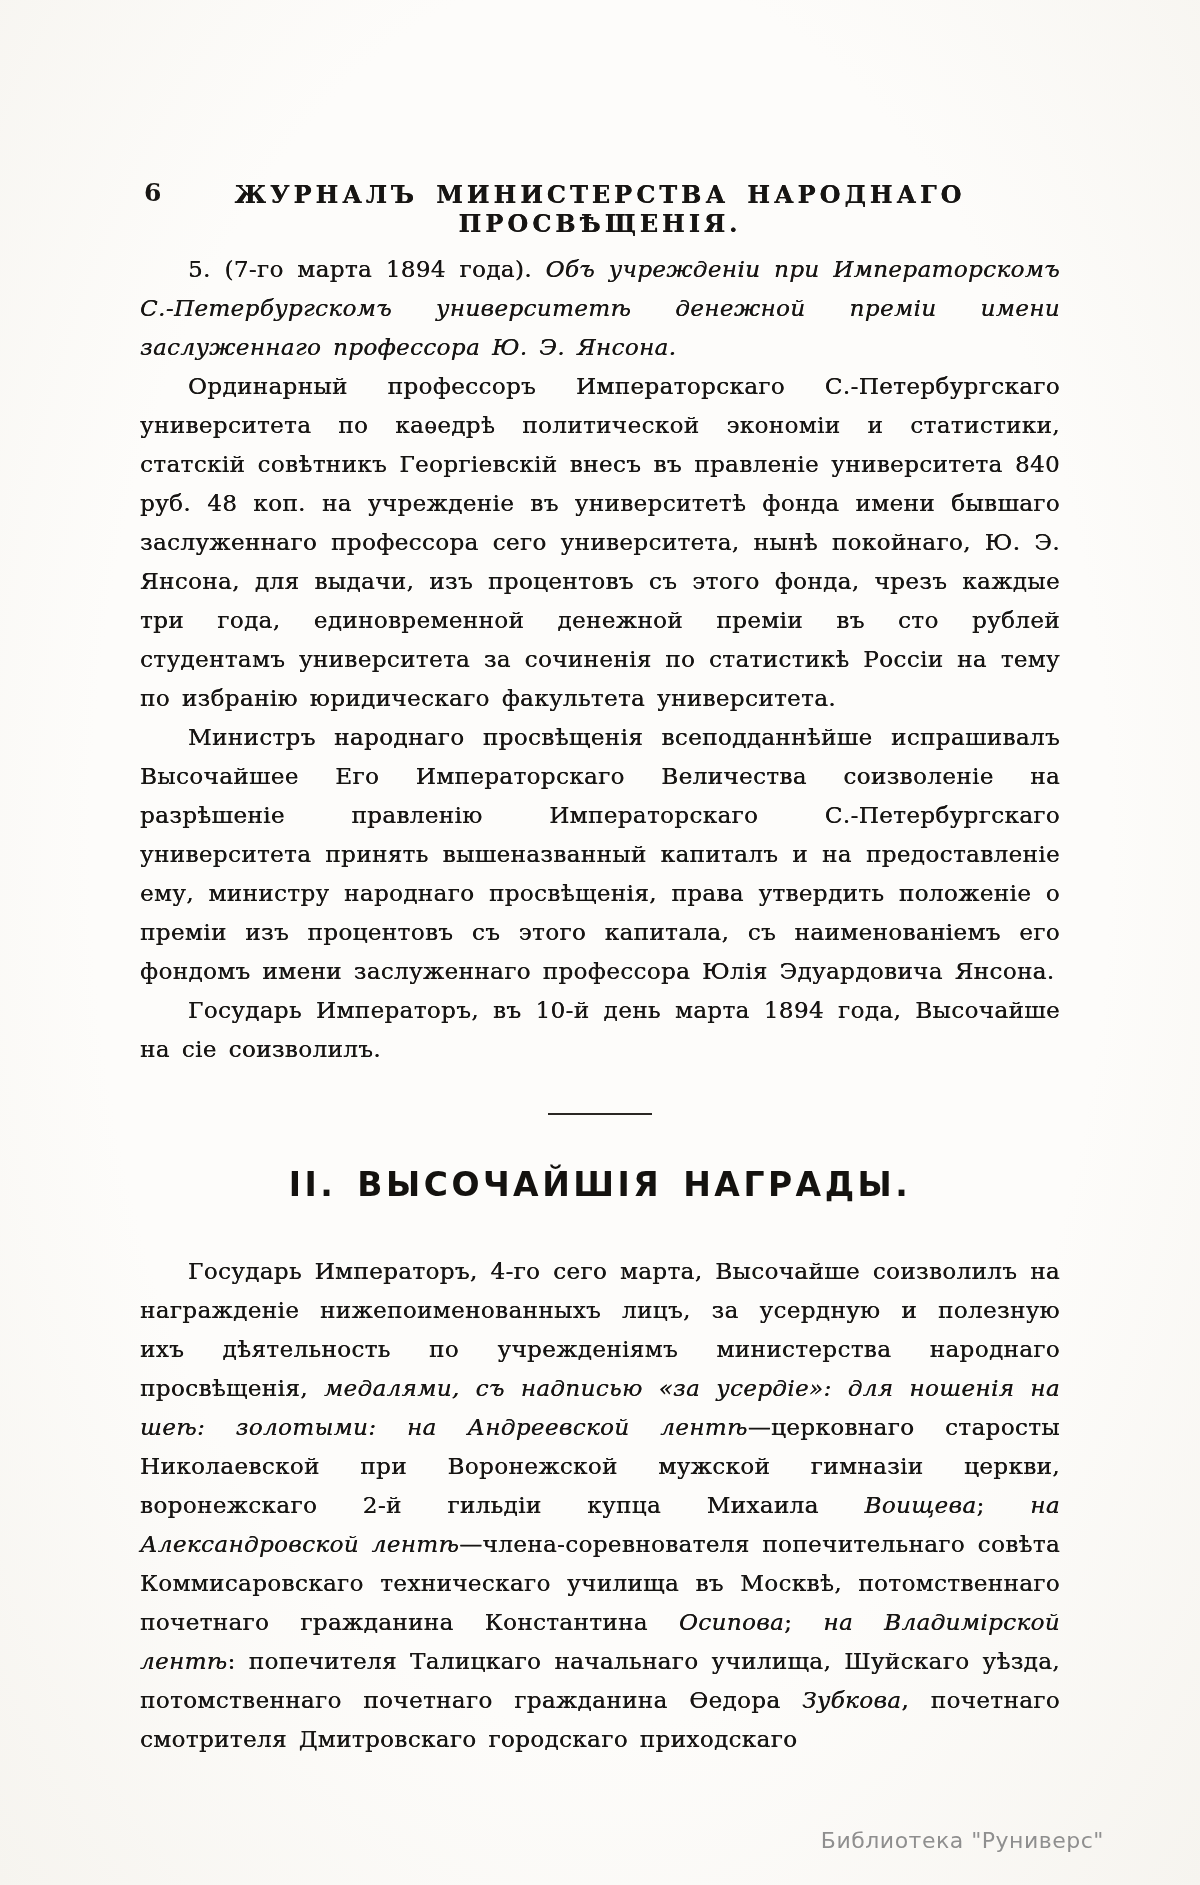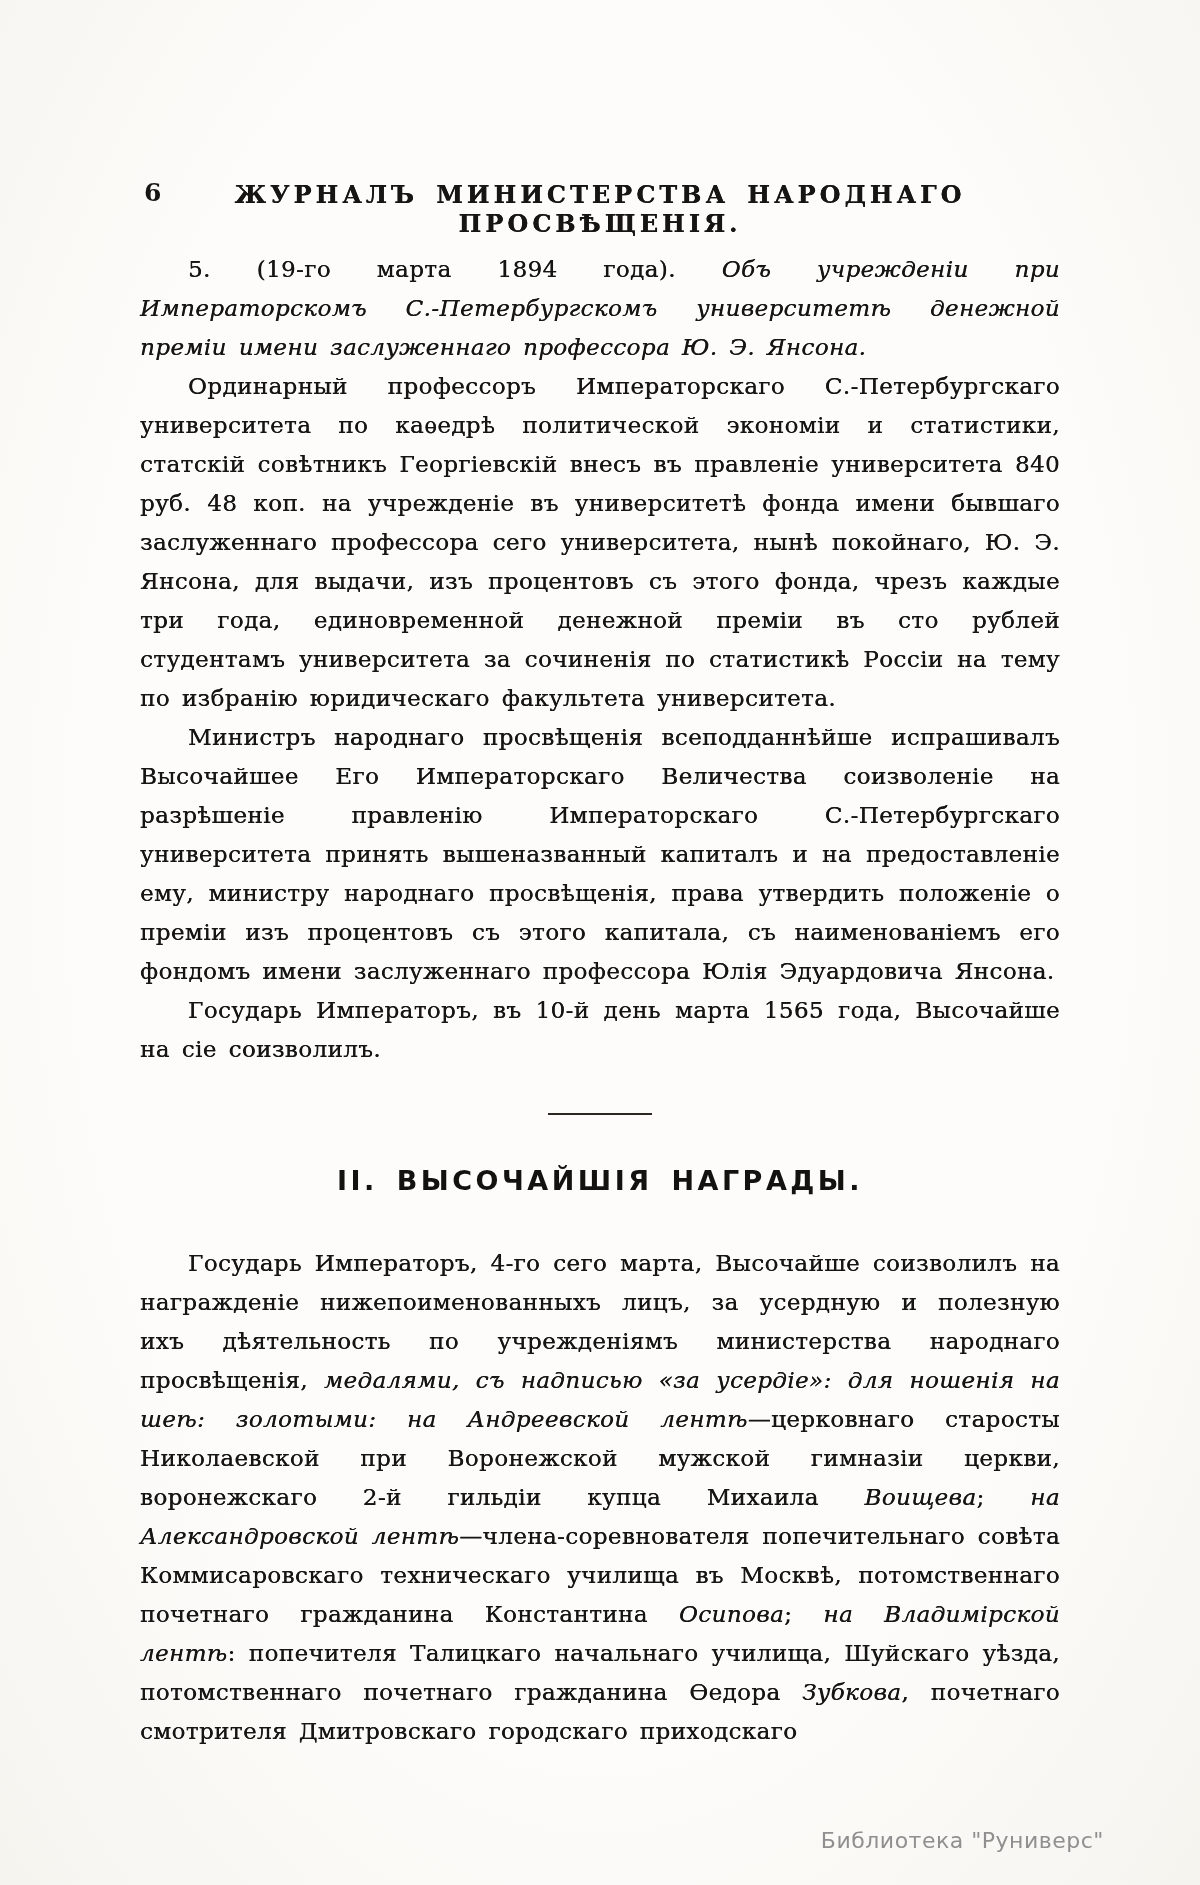--- a/index.html
+++ b/index.html
@@ -57,21 +57,21 @@
   .section-rule {
     width: 104px;
     height: 0;
     border-top: 2.5px solid #2a2723;
     margin: 44px auto 0 auto;
   }
   .section-heading {
     margin: 50px 0 4px 0;
     text-align: center;
     font-family: "DejaVu Sans", sans-serif;
-    font-size: 27px;
+    font-size: 33px;
     font-weight: bold;
     letter-spacing: 3.5px;
     word-spacing: 6px;
     color: #14120f;
   }
   .awards-para { margin-top: 48px; }
   .watermark {
     position: absolute;
     right: 96px;
     bottom: 32px;
@@ -86,27 +86,27 @@
 
 <div class="scan-page">
 
   <header class="page-header">
     <span class="page-number">6</span>
     <span class="running-title">ЖУРНАЛЪ МИНИСТЕРСТВА НАРОДНАГО ПРОСВѢЩЕНІЯ.</span>
   </header>
 
   <main class="body-text">
 
-    <p class="para"><span>5. (19-го марта 1894 года). </span><span class="it">Объ учрежденіи при Императорскомъ С.-Петербургскомъ университетѣ денежной преміи имени заслуженнаго профессора Ю. Э. Янсона.</span></p>
+    <p class="para"><span>5. (7-го марта 1894 года). </span><span class="it">Объ учрежденіи при Императорскомъ С.-Петербургскомъ университетѣ денежной преміи имени заслуженнаго профессора Ю. Э. Янсона.</span></p>
 
     <p class="para">Ординарный профессоръ Императорскаго С.-Петербургскаго университета по каѳедрѣ политической экономіи и статистики, статскій совѣтникъ Георгіевскій внесъ въ правленіе университета 840 руб. 48 коп. на учрежденіе въ университетѣ фонда имени бывшаго заслуженнаго профессора сего университета, нынѣ покойнаго, Ю. Э. Янсона, для выдачи, изъ процентовъ съ этого фонда, чрезъ каждые три года, единовременной денежной преміи въ сто рублей студентамъ университета за сочиненія по статистикѣ Россіи на тему по избранію юридическаго факультета университета.</p>
 
     <p class="para">Министръ народнаго просвѣщенія всеподданнѣйше испрашивалъ Высочайшее Его Императорскаго Величества соизволеніе на разрѣшеніе правленію Императорскаго С.-Петербургскаго университета принять вышеназванный капиталъ и на предоставленіе ему, министру народнаго просвѣщенія, права утвердить положеніе о преміи изъ процентовъ съ этого капитала, съ наименованіемъ его фондомъ имени заслуженнаго профессора Юлія Эдуардовича Янсона.</p>
 
-    <p class="para">Государь Императоръ, въ 10-й день марта 1565 года, Высочайше на сіе соизволилъ.</p>
+    <p class="para">Государь Императоръ, въ 10-й день марта 1894 года, Высочайше на сіе соизволилъ.</p>
 
     <div class="section-rule"></div>
 
     <h2 class="section-heading">II. ВЫСОЧАЙШІЯ НАГРАДЫ.</h2>
 
     <p class="para awards-para"><span>Государь Императоръ, 4-го сего марта, Высочайше соизволилъ на награжденіе нижепоименованныхъ лицъ, за усердную и полезную ихъ дѣятельность по учрежденіямъ министерства народнаго просвѣщенія, </span><span class="it">медалями, съ надписью «за усердіе»: для ношенія на шеѣ: золотыми: на Андреевской лентѣ</span><span>—церковнаго старосты Николаевской при Воронежской мужской гимназіи церкви, воронежскаго 2-й гильдіи купца Михаила </span><span class="it">Воищева</span><span>; </span><span class="it">на Александровской лентѣ</span><span>—члена-соревнователя попечительнаго совѣта Коммисаровскаго техническаго училища въ Москвѣ, потомственнаго почетнаго гражданина Константина </span><span class="it">Осипова</span><span>; </span><span class="it">на Владимірской лентѣ</span><span>: попечителя Талицкаго начальнаго училища, Шуйскаго уѣзда, потомственнаго почетнаго гражданина Ѳедора </span><span class="it">Зубкова</span><span>, почетнаго смотрителя Дмитровскаго городскаго приходскаго</span></p>
 
   </main>
 
   <div class="watermark">Библиотека "Руниверс"</div>

